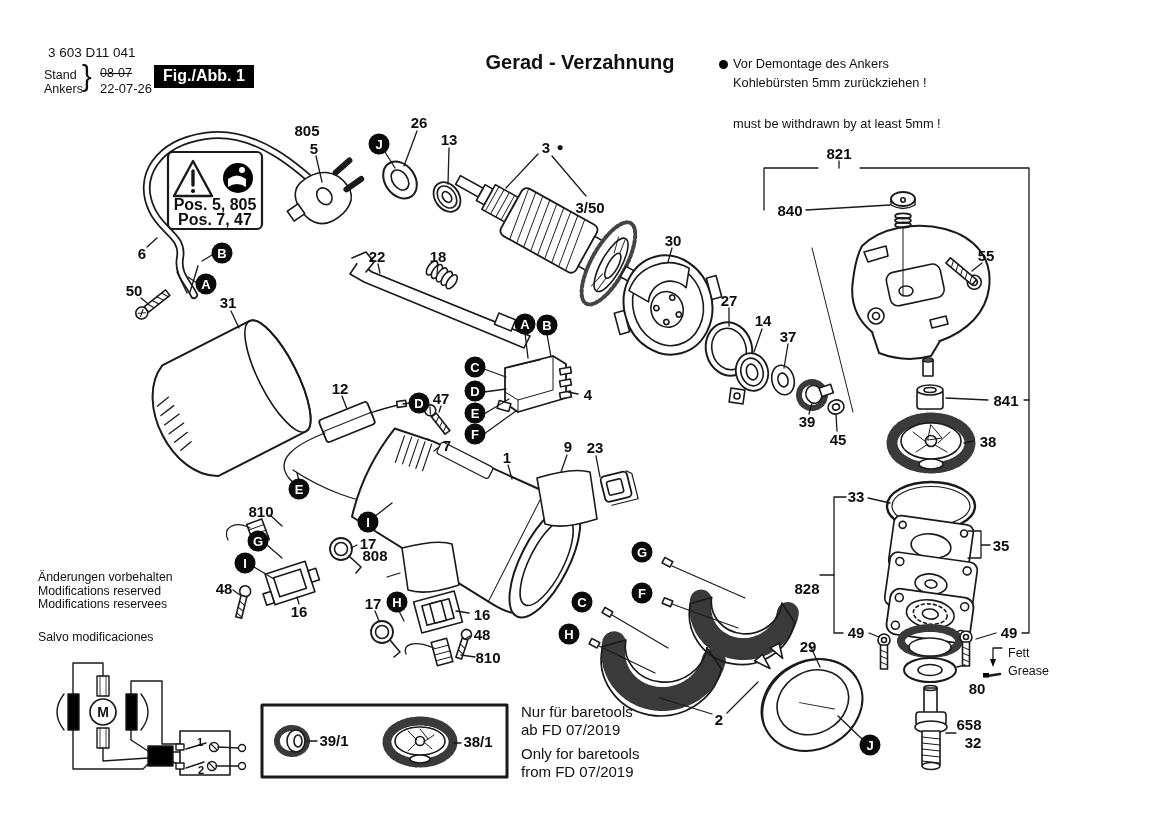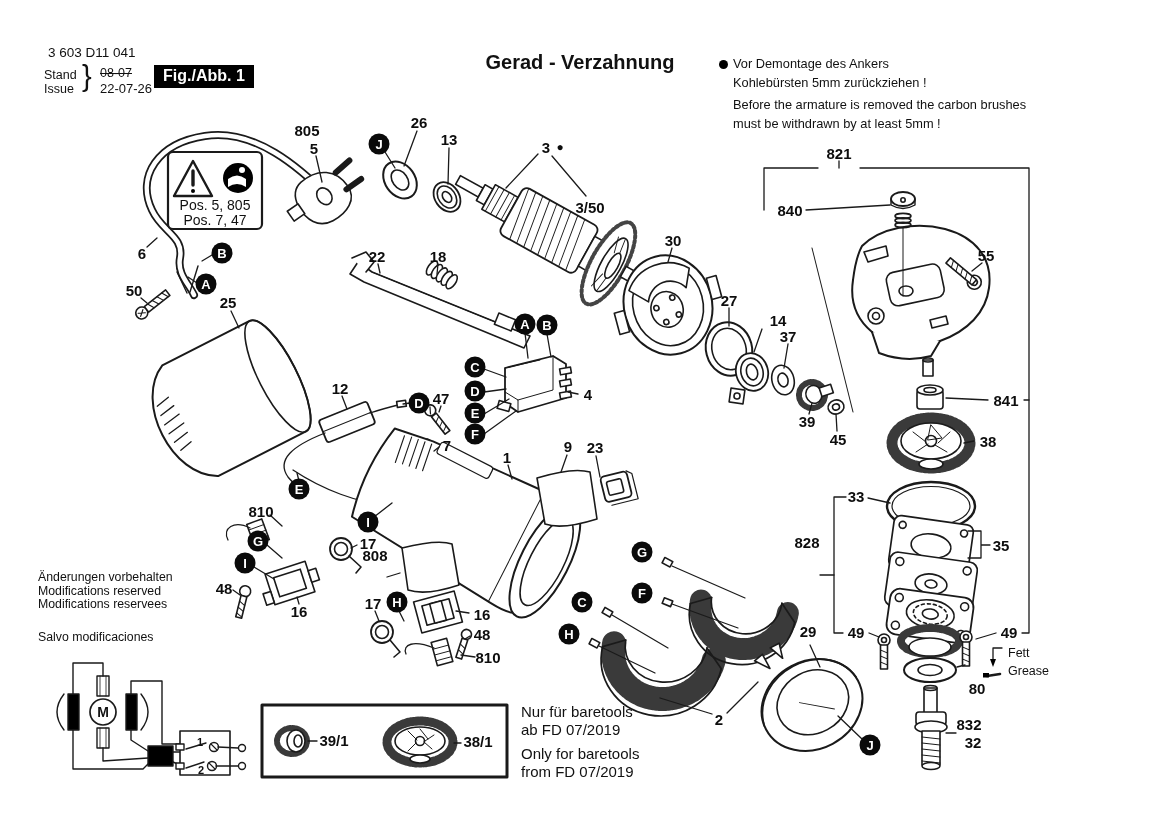--- a/index.html
+++ b/index.html
@@ -12,21 +12,21 @@
   .circ{position:absolute;transform:translate(-50%,-50%);width:21px;height:21px;border-radius:50%;
         background:#0a0a0a;color:#fff;font-weight:bold;font-size:13px;line-height:21px;
         text-align:center;}
   .hdr-pn{left:48px;top:45px;font-size:13.5px;}
   .hdr-small{font-size:12.5px;}
   .figbox{left:154px;top:65px;background:#000;color:#fff;font-weight:bold;font-size:16px;
           padding:2px 9px 3px 9px;}
   .title{left:580px;top:62px;transform:translate(-50%,-50%);font-weight:bold;font-size:20px;}
   .note{font-size:12.8px;}
   .strike{text-decoration:line-through;}
-  .warn-t{position:absolute;transform:translate(-50%,-50%);font-weight:normal;font-size:14px;}
+  .warn-t{position:absolute;transform:translate(-50%,-50%);font-weight:bold;font-size:16px;}
   .foot{left:38px;font-size:12.3px;}
   .bare{left:521px;font-size:15px;}
   .schlbl{position:absolute;transform:translate(-50%,-50%);font-weight:bold;}
   .dot{position:absolute;width:9px;height:9px;border-radius:50%;background:#000;}
 </style>
 </head>
 <body>
 
 <div id="stage">
 
@@ -473,75 +473,74 @@
       <path d="M270,515 L282,526 M267,545 L282,558 M254,567 L274,579 M357,545 L351,548 M233,590 L240,595 M299,604 L297,597"></path>
       <path d="M387,577 L400,573 M375,611 L379,621 M399,611 L404,621 M469,613 L456,611 M470,636 L465,639 M475,657 L461,655"></path>
 
       <path d="M660,698 L712,714 M758,682 L727,713"></path>
     </g>
   </g>
 </svg>
 
 <span class="abs hdr-pn">3 603 D11 041</span>
 <span class="abs hdr-small" style="left:44px;top:68px;">Stand</span>
-<span class="abs hdr-small" style="left:44px;top:82px;">Issue</span>
+<span class="abs hdr-small" style="left:44px;top:82px;">Ankers</span>
 <span class="abs" style="left:82px;top:60px;font-size:29px;font-weight:300;">}</span>
 <span class="abs hdr-small strike" style="left:100px;top:66px;">08-07</span>
 <span class="abs hdr-small" style="left:100px;top:81px;font-size:13px;">22-07-26</span>
 <span class="abs figbox">Fig./Abb. 1</span>
 
 <span class="abs title">Gerad - Verzahnung</span>
 
 <span class="dot" style="left:719px;top:60px;"></span>
 <span class="abs note" style="left:733px;top:56px;">Vor Demontage des Ankers</span>
 <span class="abs note" style="left:733px;top:75px;">Kohlebürsten 5mm zurückziehen !</span>
-<span class="abs note" style="left:733px;top:97px;">Before the armature is removed the carbon brushes</span>
 <span class="abs note" style="left:733px;top:116px;">must be withdrawn by at least 5mm !</span>
 
 <span class="warn-t" style="left:215px;top:205px;">Pos. 5, 805</span>
 <span class="warn-t" style="left:215px;top:220px;">Pos. 7, 47</span>
 
 <span class="plabel" style="left:307px;top:130px;">805</span>
 <span class="plabel" style="left:314px;top:148px;">5</span>
 <span class="plabel" style="left:419px;top:122px;">26</span>
 <span class="plabel" style="left:449px;top:139px;">13</span>
 <span class="plabel" style="left:546px;top:147px;">3</span>
 <span class="plabel" style="left:560px;top:147px;font-size:12px;">●</span>
 <span class="plabel" style="left:590px;top:207px;">3/50</span>
 <span class="plabel" style="left:142px;top:253px;">6</span>
 <span class="plabel" style="left:134px;top:290px;">50</span>
-<span class="plabel" style="left:228px;top:302px;">25</span>
+<span class="plabel" style="left:228px;top:302px;">31</span>
 <span class="plabel" style="left:377px;top:256px;">22</span>
 <span class="plabel" style="left:438px;top:256px;">18</span>
 <span class="plabel" style="left:340px;top:388px;">12</span>
 <span class="plabel" style="left:441px;top:398px;">47</span>
 <span class="plabel" style="left:447px;top:445px;">7</span>
 <span class="plabel" style="left:588px;top:394px;">4</span>
 <span class="plabel" style="left:568px;top:446px;">9</span>
 <span class="plabel" style="left:595px;top:447px;">23</span>
 <span class="plabel" style="left:507px;top:457px;">1</span>
 <span class="plabel" style="left:673px;top:240px;">30</span>
 <span class="plabel" style="left:729px;top:300px;">27</span>
-<span class="plabel" style="left:763px;top:320px;margin-left:15px;">14</span>
+<span class="plabel" style="left:763px;top:320px;">14</span>
 <span class="plabel" style="left:788px;top:336px;">37</span>
 <span class="plabel" style="left:807px;top:421px;">39</span>
 <span class="plabel" style="left:838px;top:439px;">45</span>
 <span class="plabel" style="left:839px;top:153px;">821</span>
 <span class="plabel" style="left:790px;top:210px;">840</span>
 <span class="plabel" style="left:986px;top:255px;">55</span>
 <span class="plabel" style="left:1006px;top:400px;">841</span>
 <span class="plabel" style="left:988px;top:441px;">38</span>
 <span class="plabel" style="left:856px;top:496px;">33</span>
 <span class="plabel" style="left:1001px;top:545px;">35</span>
-<span class="plabel" style="left:807px;top:542px;">828</span>
+<span class="plabel" style="left:807px;top:588px;">828</span>
 <span class="plabel" style="left:856px;top:632px;">49</span>
 <span class="plabel" style="left:1009px;top:632px;">49</span>
-<span class="plabel" style="left:808px;top:631px;">29</span>
+<span class="plabel" style="left:808px;top:646px;">29</span>
 <span class="plabel" style="left:977px;top:664px;margin-top:24px;">80</span>
-<span class="plabel" style="left:969px;top:724px;">832</span>
+<span class="plabel" style="left:969px;top:724px;">658</span>
 <span class="plabel" style="left:973px;top:742px;">32</span>
 <span class="plabel" style="left:261px;top:511px;">810</span>
 <span class="plabel" style="left:368px;top:543px;">17</span>
 <span class="plabel" style="left:224px;top:588px;">48</span>
 <span class="plabel" style="left:299px;top:611px;">16</span>
 <span class="plabel" style="left:375px;top:555px;">808</span>
 <span class="plabel" style="left:373px;top:603px;">17</span>
 <span class="plabel" style="left:482px;top:614px;">16</span>
 <span class="plabel" style="left:482px;top:634px;">48</span>
 <span class="plabel" style="left:488px;top:657px;">810</span>

